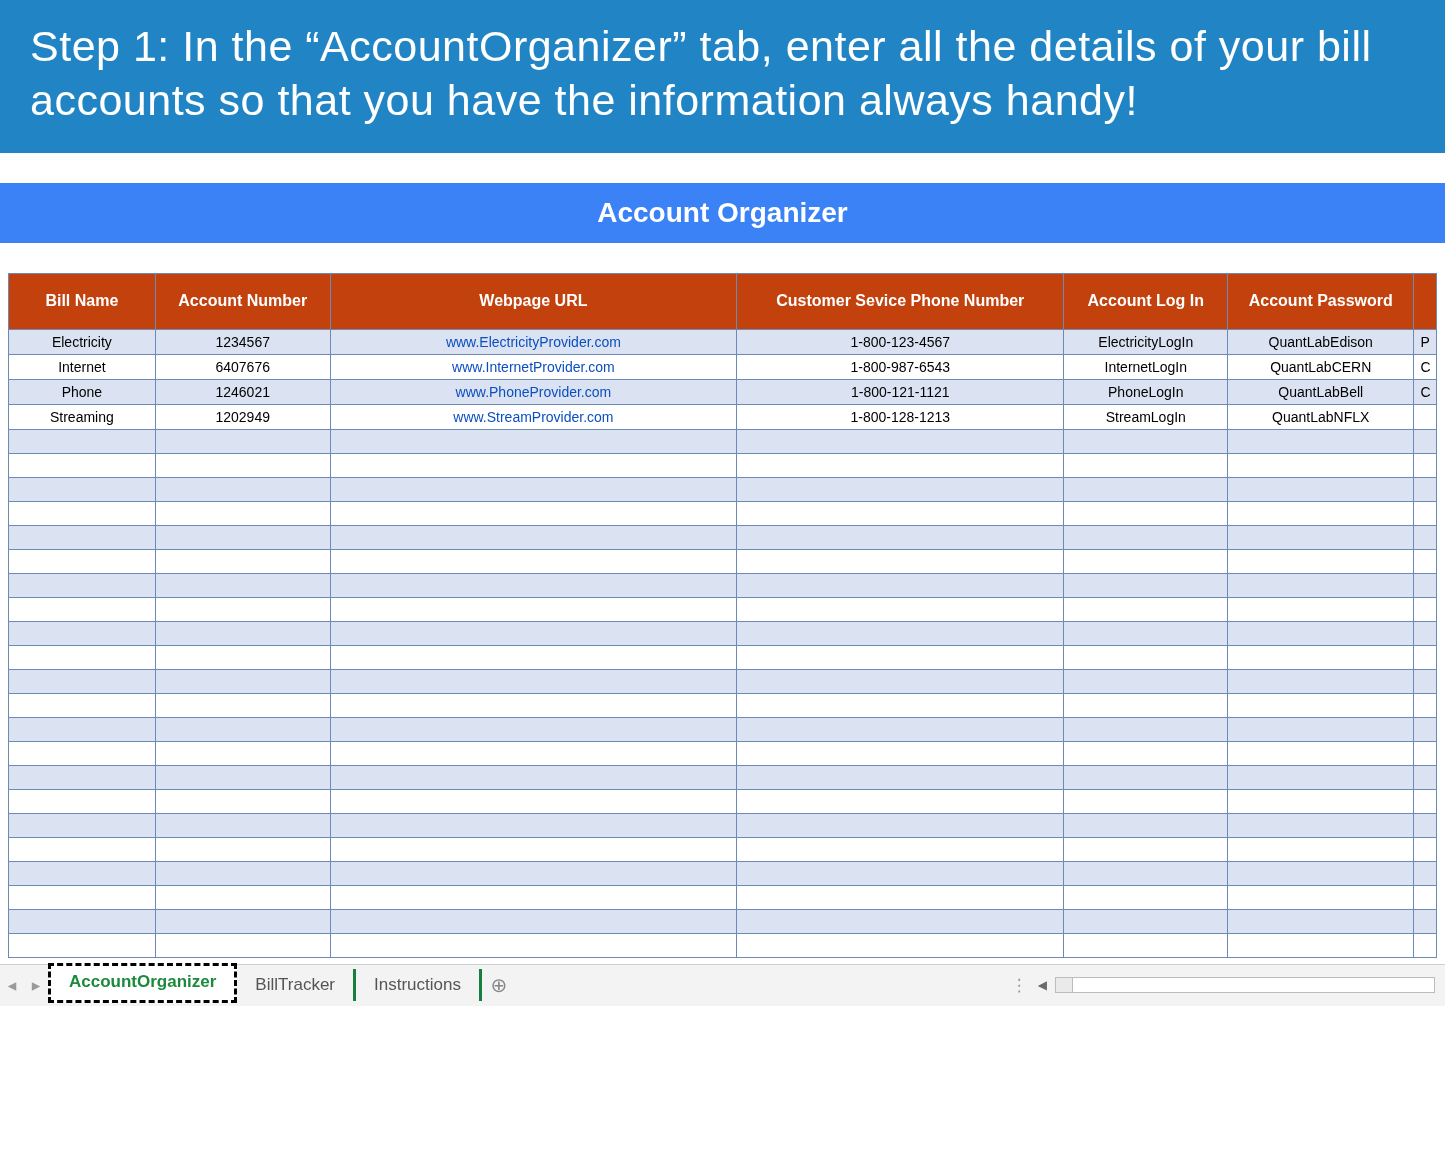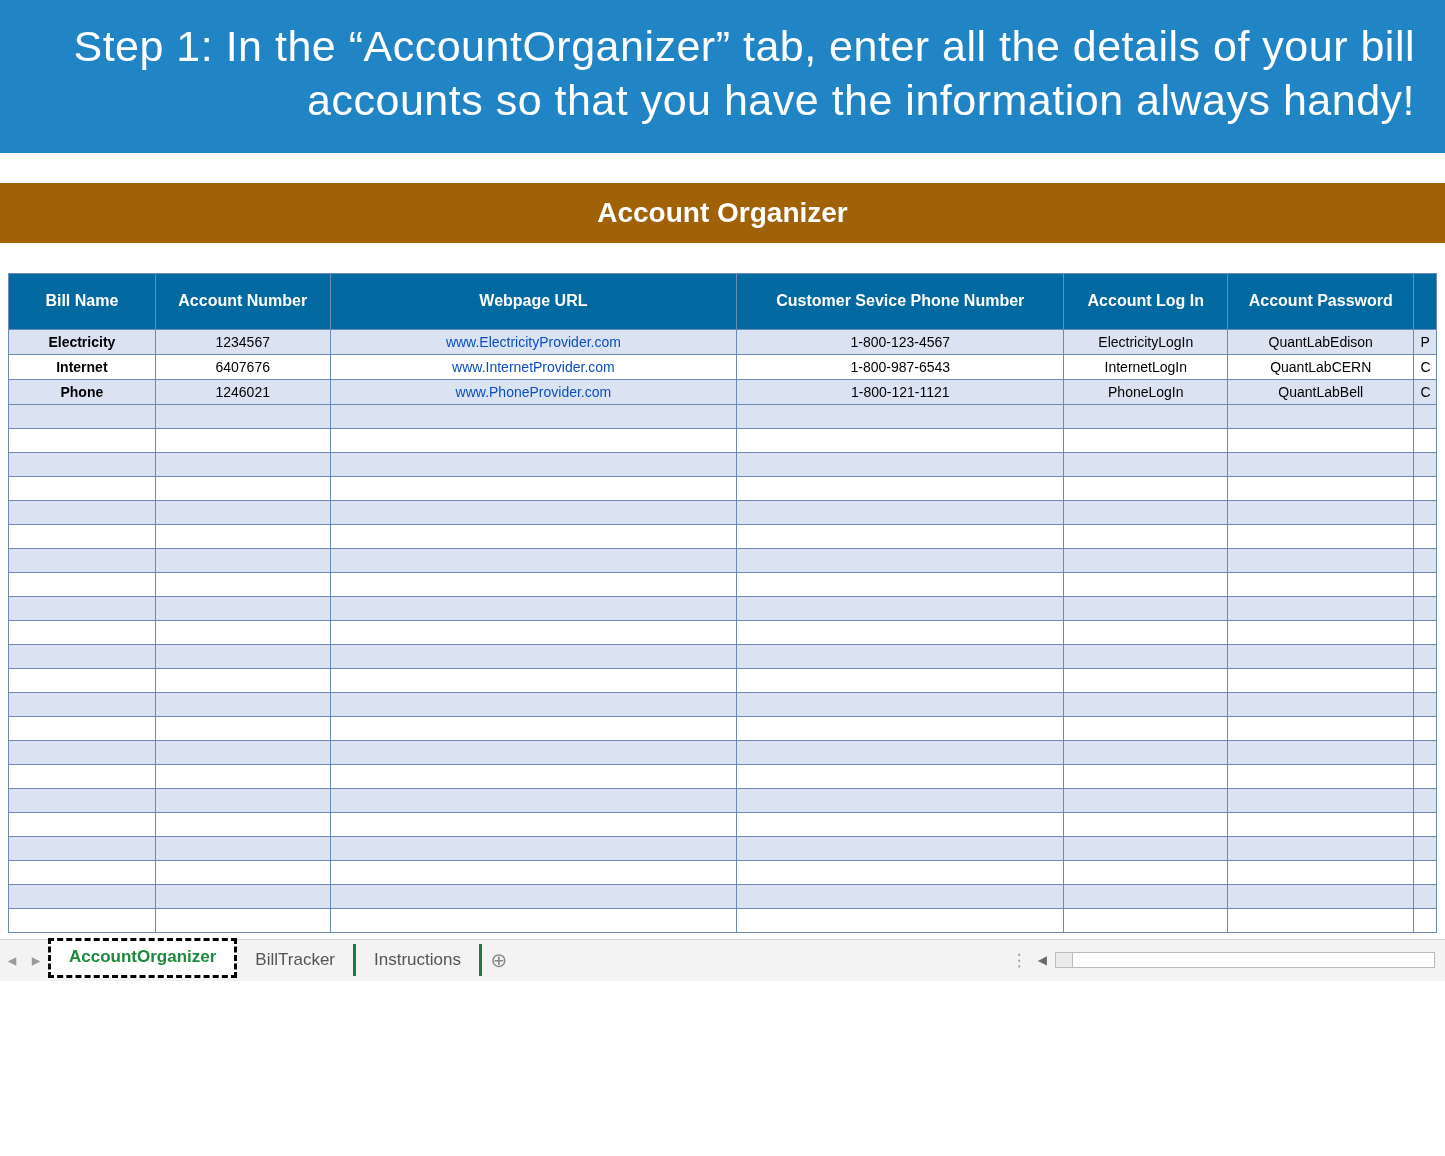--- a/index.html
+++ b/index.html
@@ -6,30 +6,30 @@
   body {
     margin: 0;
     padding: 0;
     font-family: "Segoe UI", Arial, sans-serif;
     background: #ffffff;
     width: 1445px;
   }
   .banner {
     background: #2185c5;
     color: #ffffff;
-    text-align: right;
+    text-align: left;
     font-size: 43px;
     font-weight: 300;
     padding: 20px 30px 25px 30px;
     line-height: 1.25;
     letter-spacing: 0.5px;
   }
   .spacer-white { height: 30px; background:#fff; }
   .green-bar {
-    background: #a16207;
+    background: #3b82f6;
     color: #ffffff;
     text-align: center;
     font-weight: 700;
     font-size: 28px;
     padding: 14px 0;
   }
   .sheet-wrap {
     padding: 30px 8px 0 8px;
   }
   table.sheet {
@@ -41,35 +41,35 @@
     border: 1px solid #6b8ab5;
     font-size: 14px;
     text-align: center;
     padding: 4px 6px;
     height: 24px;
     overflow: hidden;
     white-space: nowrap;
     text-overflow: clip;
   }
   table.sheet th {
-    background: #0369a1;
+    background: #c2410c;
     color: #ffffff;
     font-weight: 700;
     height: 56px;
     font-size: 16px;
   }
   col.c-bill   { width: 130px; }
   col.c-acct   { width: 155px; }
   col.c-url    { width: 360px; }
   col.c-phone  { width: 290px; }
   col.c-login  { width: 145px; }
   col.c-pwd    { width: 165px; }
   col.c-extra  { width: 20px; }
 
-  tr.data td:first-child { font-weight: 700; }
+  tr.data td:first-child { font-weight: 400; }
   tr.stripe-odd  td { background: #dbe3f3; }
   tr.stripe-even td { background: #ffffff; }
   a.url { color: #0b4fbf; }
 
   
   .tabbar {
     margin-top: 6px;
     border-top: 1px solid #cfcfcf;
     background: #f3f3f3;
     display: flex;
@@ -166,20 +166,29 @@
         </tr>
         <tr class="data stripe-odd">
           <td>Phone</td>
           <td>1246021</td>
           <td><a class="url">www.PhoneProvider.com</a></td>
           <td>1-800-121-1121</td>
           <td>PhoneLogIn</td>
           <td>QuantLabBell</td>
           <td>C</td>
         </tr>
+        <tr class="data stripe-even">
+          <td>Streaming</td>
+          <td>1202949</td>
+          <td><a class="url">www.StreamProvider.com</a></td>
+          <td>1-800-128-1213</td>
+          <td>StreamLogIn</td>
+          <td>QuantLabNFLX</td>
+          <td></td>
+        </tr>
         <tr class="stripe-odd">
           <td></td>
           <td></td>
           <td></td>
           <td></td>
           <td></td>
           <td></td>
           <td></td>
         </tr>
         <tr class="stripe-even">

